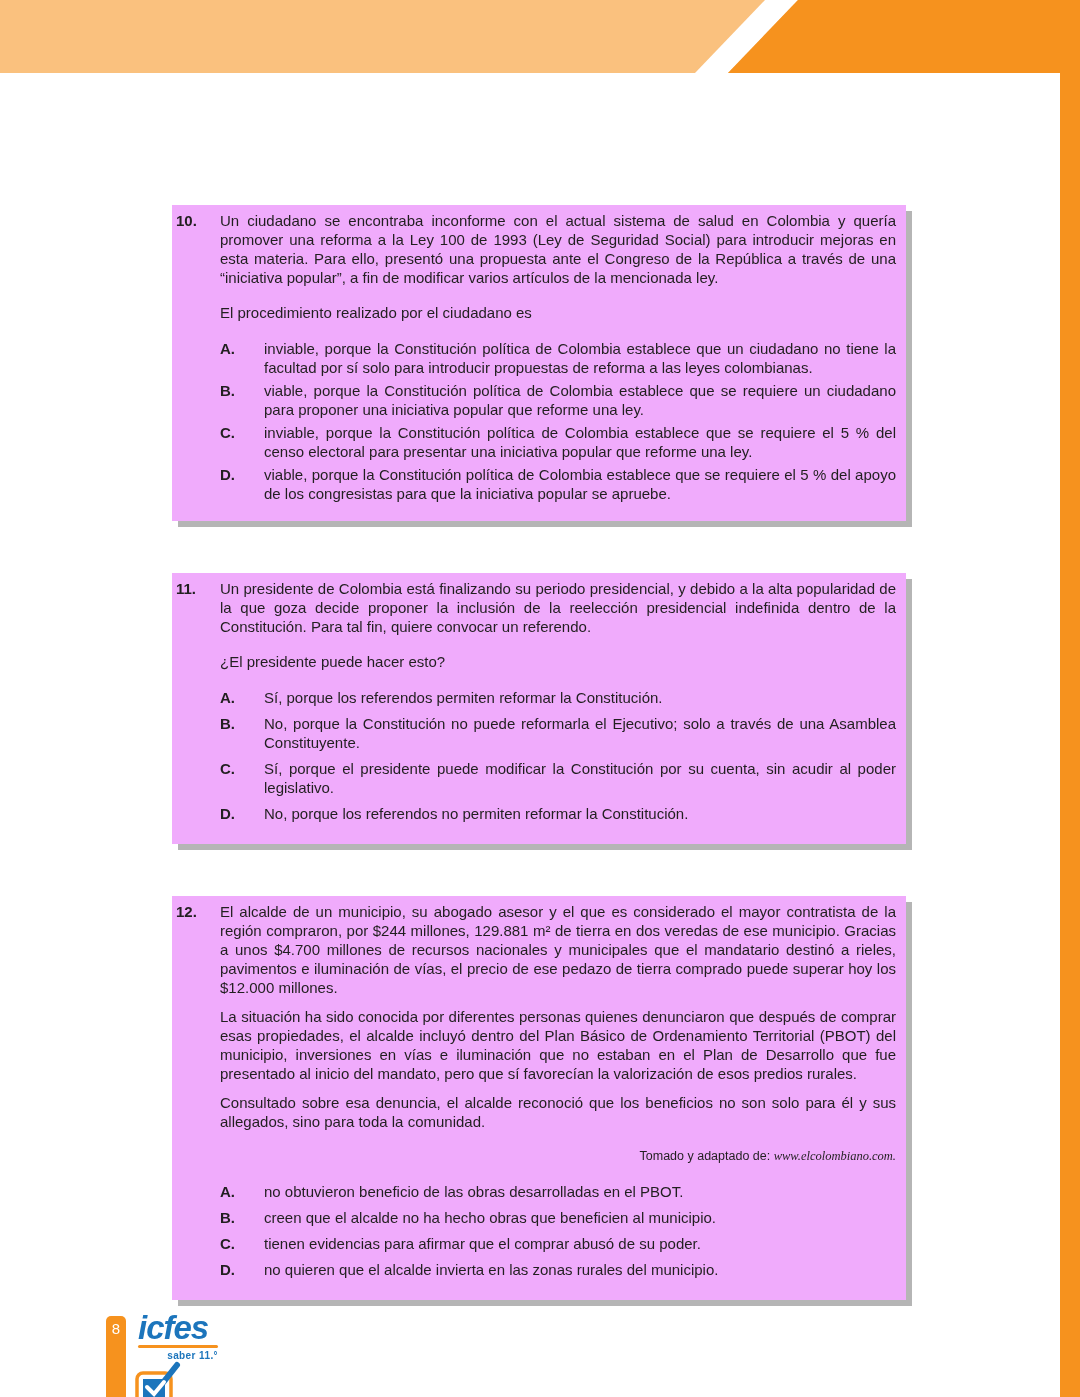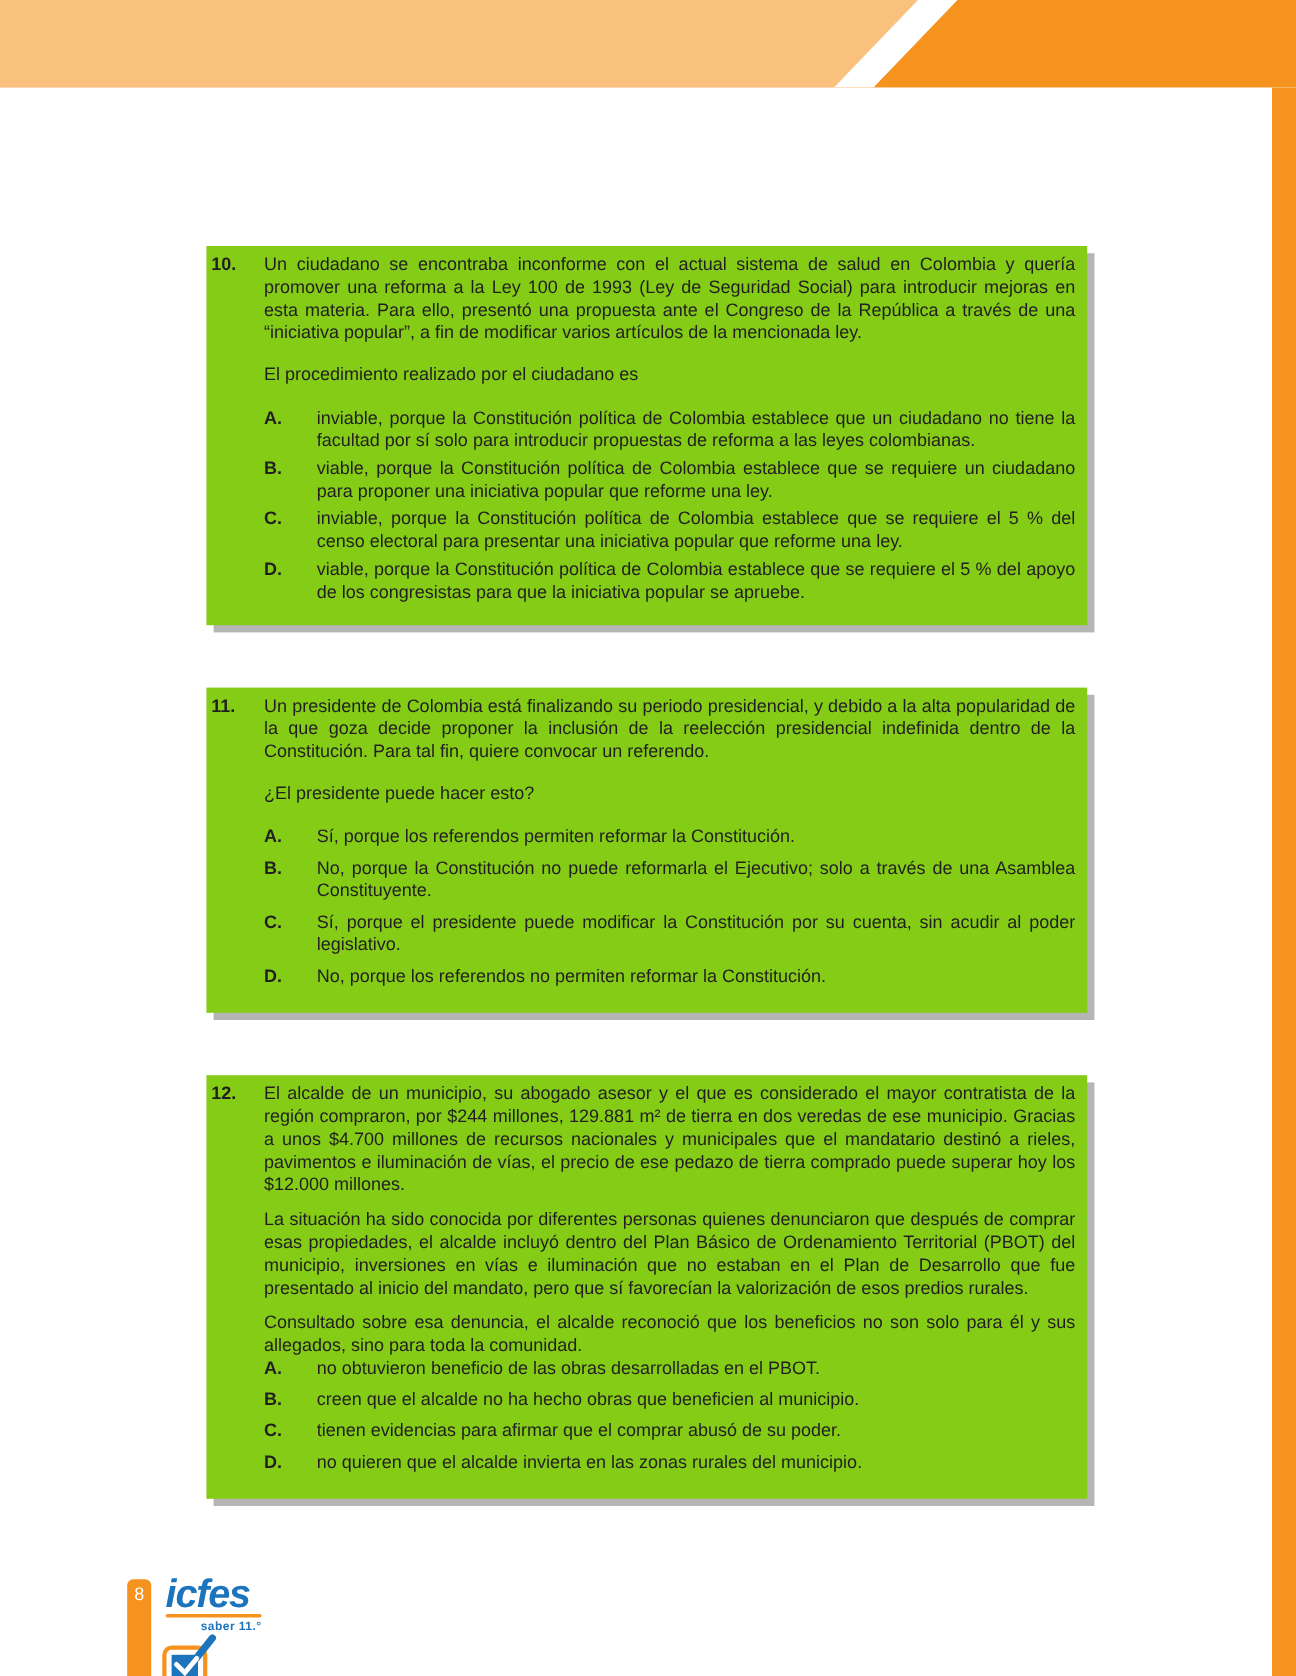--- a/index.html
+++ b/index.html
@@ -22,21 +22,21 @@
     position:absolute; inset:0; background:#f6921e;
     clip-path: polygon(798px 0, 100% 0, 100% 100%, 728px 100%);
   }
 
   
   .right-stripe { position:absolute; top:73px; right:0; width:20px; height:1324px; background:#f6921e; }
 
   
   .main { position:absolute; top:205px; left:172px; width:734px; }
   .question {
-    background:#84cc16;
+    background:#f0abfc;
     box-shadow:6px 6px 0 #b5b5b5;
     padding:6px 10px 14px 4px;
     margin-bottom:52px;
     display:grid;
     grid-template-columns:44px 1fr;
   }
   .q-num { font-weight:bold; font-size:15px; line-height:19px; }
   .q-body { font-size:15px; line-height:19px; }
   .q-para { text-align:justify; margin-bottom:16px; }
   .q-prompt { text-align:justify; margin-bottom:17px; }
@@ -125,21 +125,25 @@
         </div>
       </div>
     </div>
   </section>
 
   <section class="question">
     <div class="q-num">12.</div>
     <div class="q-body">
       <p class="q-para" style="margin-bottom:10px;">El alcalde de un municipio, su abogado asesor y el que es considerado el mayor contratista de la región compraron, por $244 millones, 129.881 m² de tierra en dos veredas de ese municipio. Gracias a unos $4.700 millones de recursos nacionales y municipales que el mandatario destinó a rieles, pavimentos e iluminación de vías, el precio de ese pedazo de tierra comprado puede superar hoy los $12.000 millones.</p>
       <p class="q-para" style="margin-bottom:10px;">La situación ha sido conocida por diferentes personas quienes denunciaron que después de comprar esas propiedades, el alcalde incluyó dentro del Plan Básico de Ordenamiento Territorial (PBOT) del municipio, inversiones en vías e iluminación que no estaban en el Plan de Desarrollo que fue presentado al inicio del mandato, pero que sí favorecían la valorización de esos predios rurales.</p>
-      <p class="q-para" style="margin-bottom:0;">Consultado sobre esa denuncia, el alcalde reconoció que los beneficios no son solo para él y sus allegados, sino para toda la comunidad.</p>
+      <p class="q-para" style="margin-bottom:16px;">Consultado sobre esa denuncia, el alcalde reconoció que los beneficios no son solo para él y sus allegados, sino para toda la comunidad.</p>
+      <p class="attribution">
+        <span>Tomado y adaptado de:</span>
+        <span class="src-url">www.elcolombiano.com.</span>
+      </p>
       <div class="options options-spaced">
         <div class="option">
           <span class="opt-letter">A.</span>
           <span class="opt-text">no obtuvieron beneficio de las obras desarrolladas en el PBOT.</span>
         </div>
         <div class="option">
           <span class="opt-letter">B.</span>
           <span class="opt-text">creen que el alcalde no ha hecho obras que beneficien al municipio.</span>
         </div>
         <div class="option">

